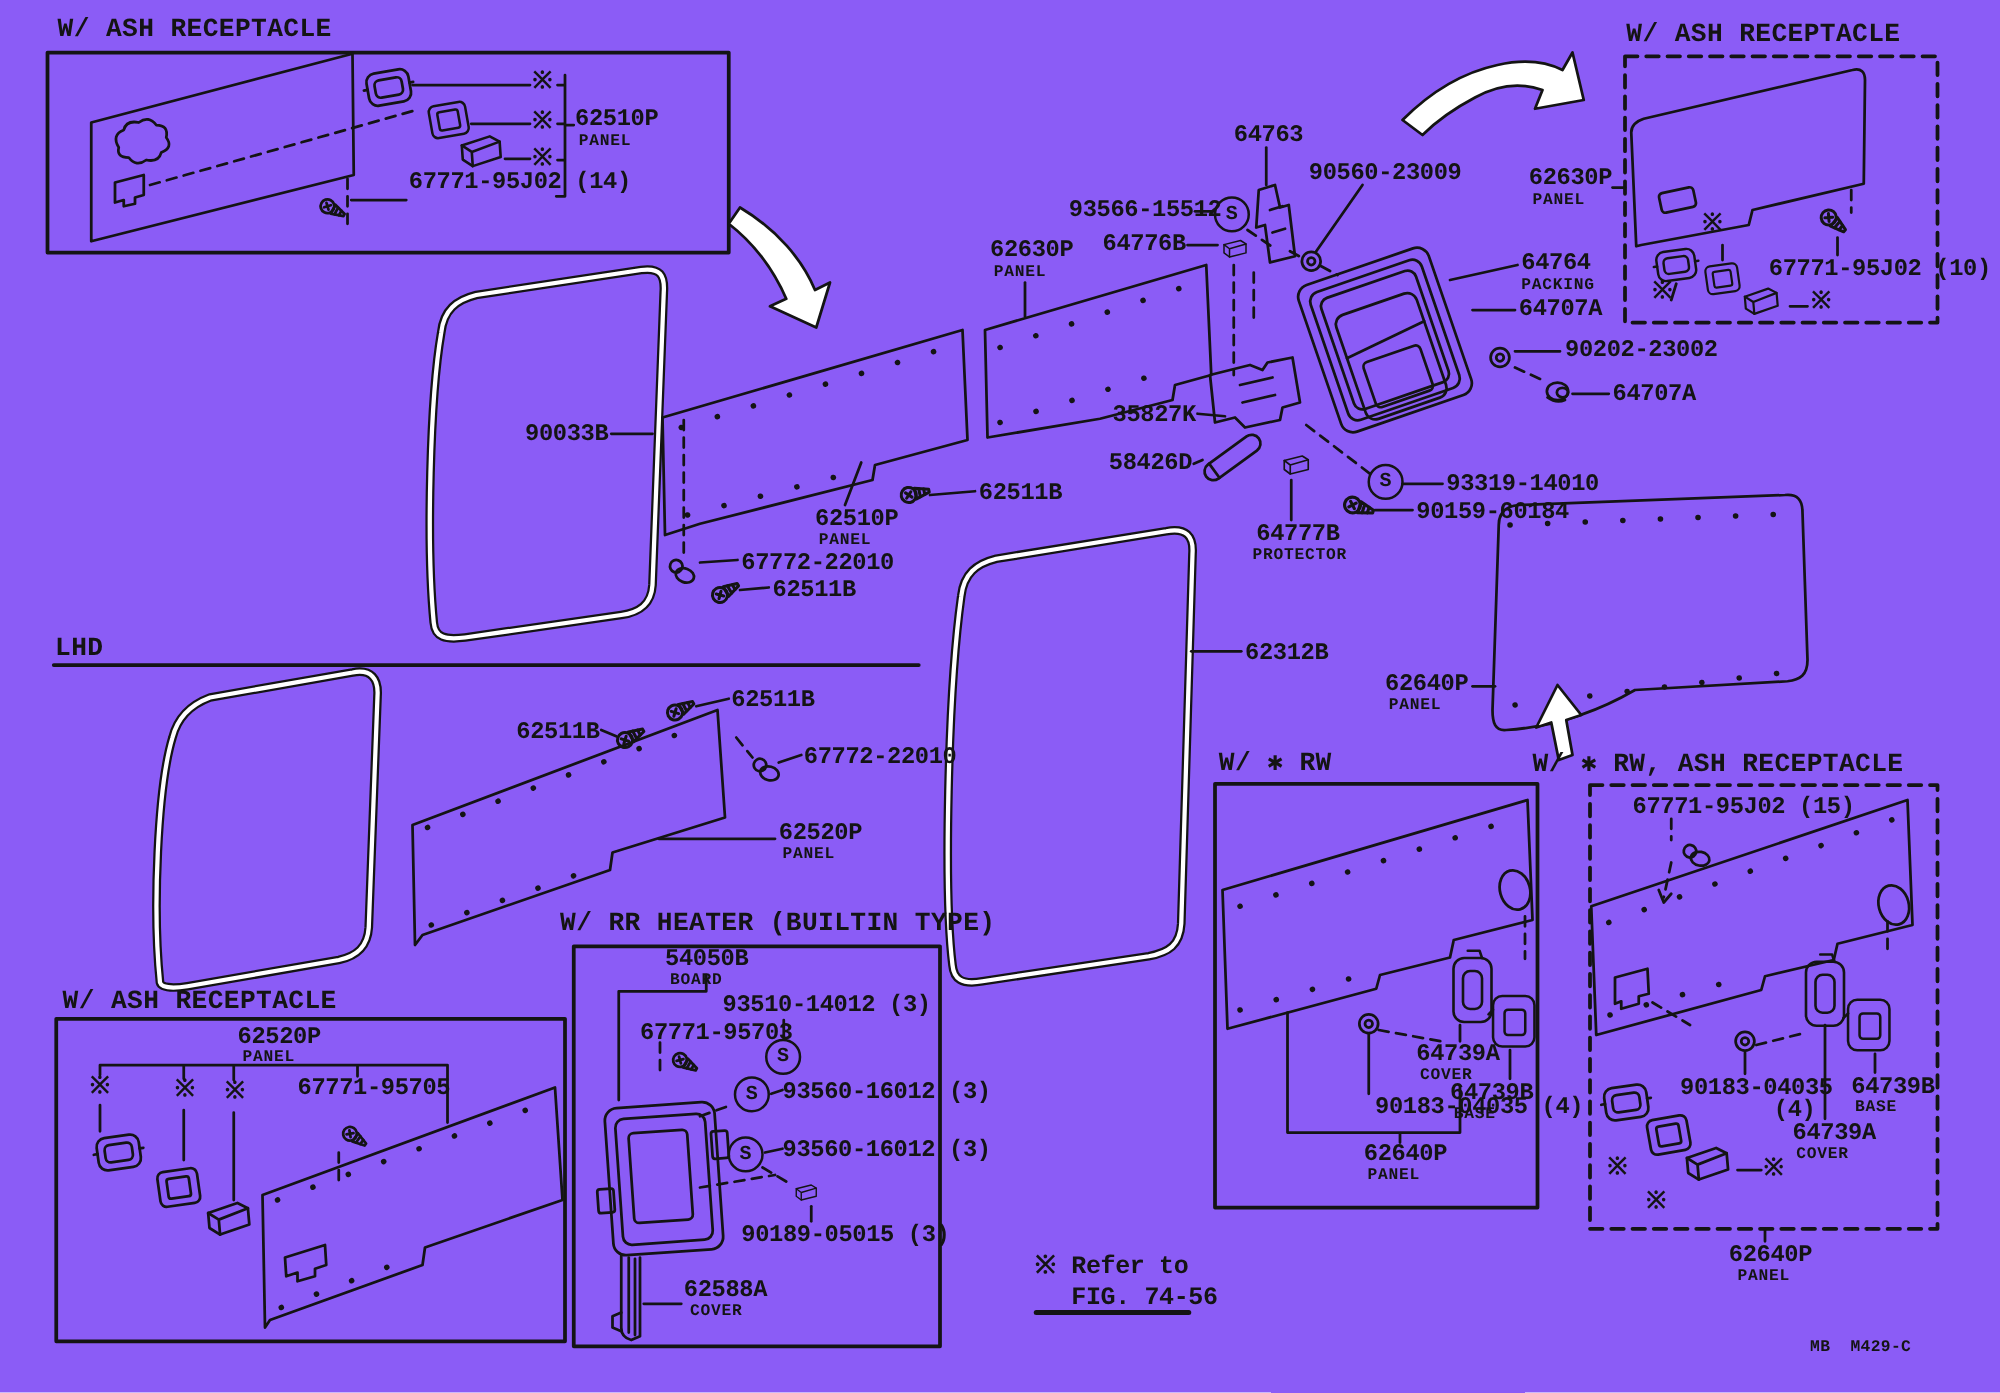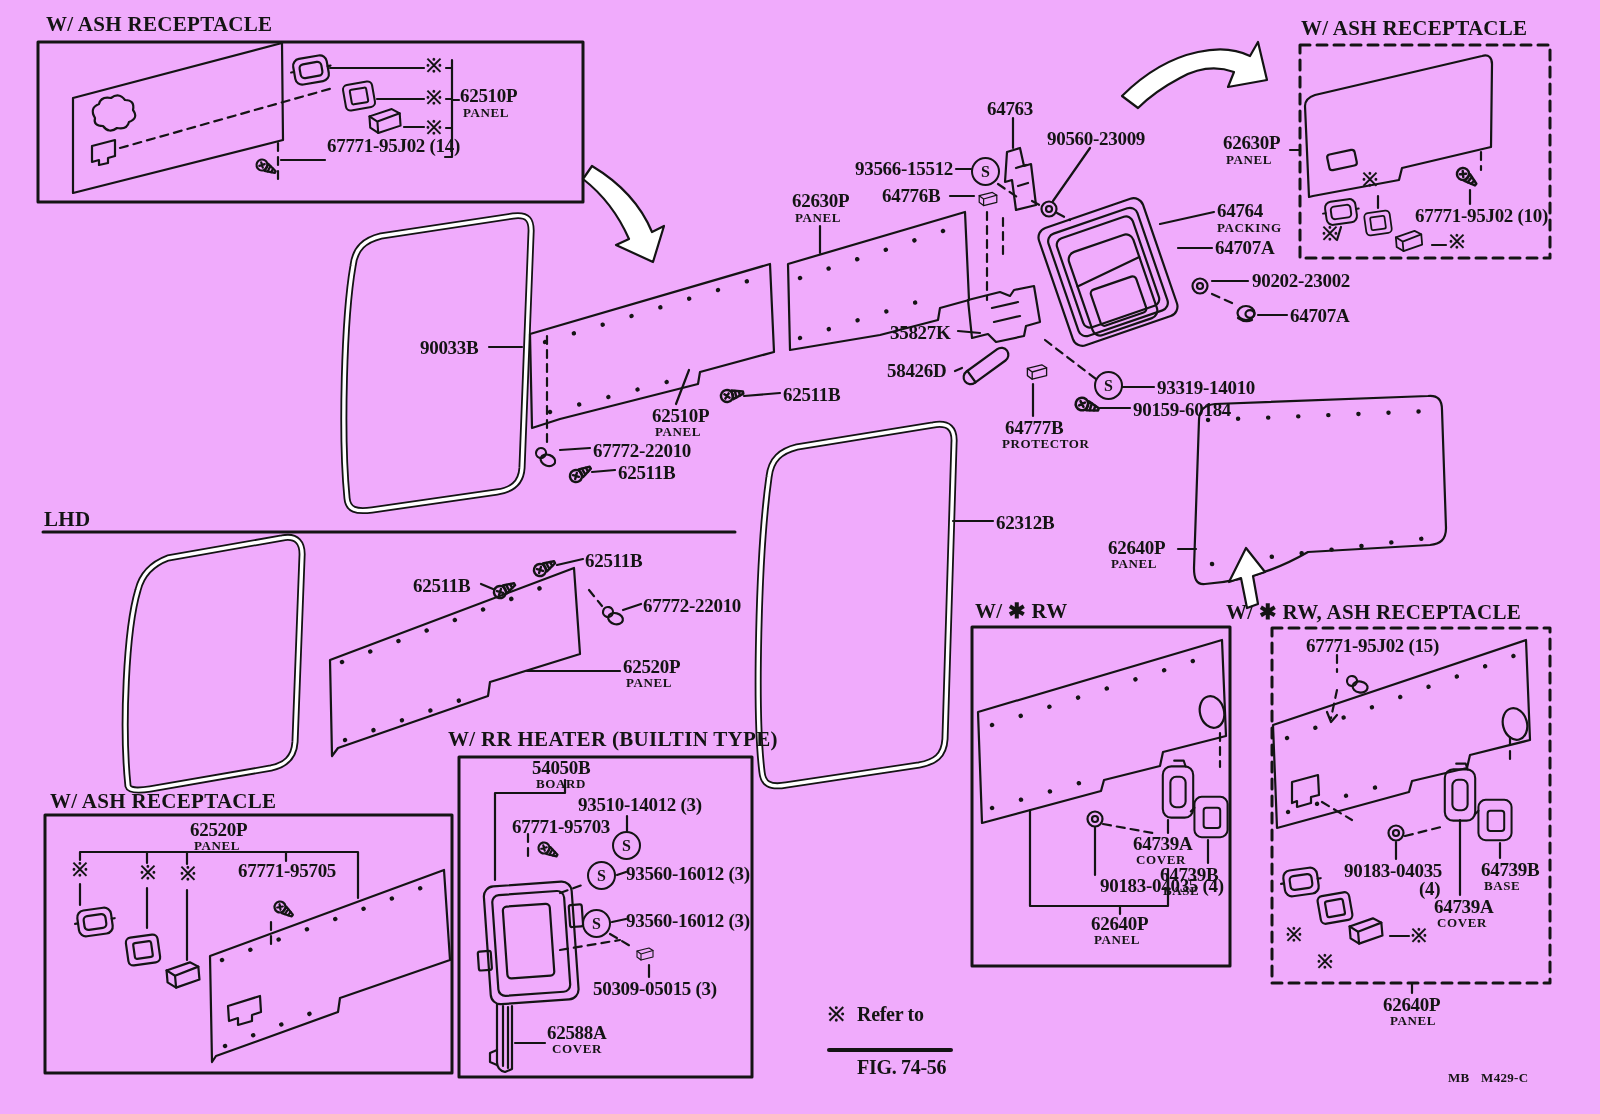--- a/index.html
+++ b/index.html
@@ -1,17 +1,17 @@
 <!DOCTYPE html>
 <html><head>
 <meta charset="utf-8">
 <style>
   html,body{margin:0;padding:0;background:#fff;}
-  .canvas{position:relative;width:1600px;height:1114px;background:#f0abfc;overflow:hidden;
-          font-family:Liberation Serif, serif;color:#141414;}
+  .canvas{position:relative;width:1600px;height:1114px;background:#8b5cf6;overflow:hidden;
+          font-family:Liberation Mono, monospace;color:#141414;}
   svg.art{position:absolute;left:0;top:0;}
   .ink{stroke:#141414;fill:none;stroke-width:2.2;stroke-linecap:round;stroke-linejoin:round;}
   .w3{stroke-width:3;}
   .dash{stroke-dasharray:8 6;}
   .dash9{stroke-dasharray:10 7;}
   .dots{stroke-width:4.4;stroke-dasharray:0.1 30;stroke-linecap:round;}
   .hollow{fill:#fff;}
   .labels{position:absolute;left:0;top:0;width:100%;height:100%;}
   .lbl{position:absolute;font-weight:bold;font-size:19px;line-height:1;white-space:nowrap;letter-spacing:-0.3px;}
   .sub{font-size:13px;letter-spacing:0.6px;}
@@ -359,36 +359,36 @@
   <div class="lbl mark" style="left:1286px;top:925px">※</div>
   <div class="lbl mark" style="left:1317px;top:952px">※</div>
   <div class="lbl mark" style="left:1411px;top:926px">※</div>
 
   <div class="lbl" style="left:532px;top:758px">54050B</div>
   <div class="lbl sub" style="left:536px;top:777px">BOARD</div>
   <div class="lbl" style="left:578px;top:795px">93510-14012 (3)</div>
   <div class="lbl" style="left:512px;top:817px">67771-95703</div>
   <div class="lbl" style="left:626px;top:864px">93560-16012 (3)</div>
   <div class="lbl" style="left:626px;top:911px">93560-16012 (3)</div>
-  <div class="lbl" style="left:593px;top:979px">50309-05015 (3)</div>
+  <div class="lbl" style="left:593px;top:979px">90189-05015 (3)</div>
   <div class="lbl" style="left:547px;top:1023px">62588A</div>
   <div class="lbl sub" style="left:552px;top:1042px">COVER</div>
 
   <div class="lbl" style="left:190px;top:820px">62520P</div>
   <div class="lbl sub" style="left:194px;top:839px">PANEL</div>
   <div class="lbl" style="left:238px;top:861px">67771-95705</div>
   <div class="lbl mark" style="left:72px;top:860px">※</div>
   <div class="lbl mark" style="left:140px;top:863px">※</div>
   <div class="lbl mark" style="left:180px;top:864px">※</div>
 
   <div class="cs" style="left:971px;top:157px">S</div>
   <div class="cs" style="left:1094px;top:371px">S</div>
   <div class="cs" style="left:612px;top:831px">S</div>
   <div class="cs" style="left:587px;top:861px">S</div>
   <div class="cs" style="left:582px;top:909px">S</div>
 
   <div class="lbl note" style="left:828px;top:1004px">※</div>
   <div class="lbl note" style="left:857px;top:1004px">Refer to</div>
-  <div class="lbl note" style="left:857px;top:1057px">FIG. 74-56</div>
+  <div class="lbl note" style="left:857px;top:1029px">FIG. 74-56</div>
   <div class="footer" style="left:1448px;top:1070px">MB M429-C</div>
 </div>
 
 </div>
 
 </body></html>

